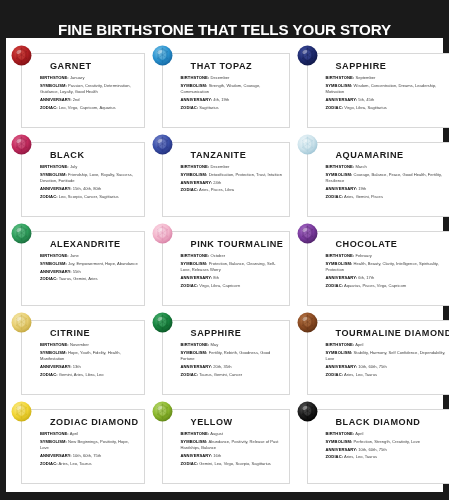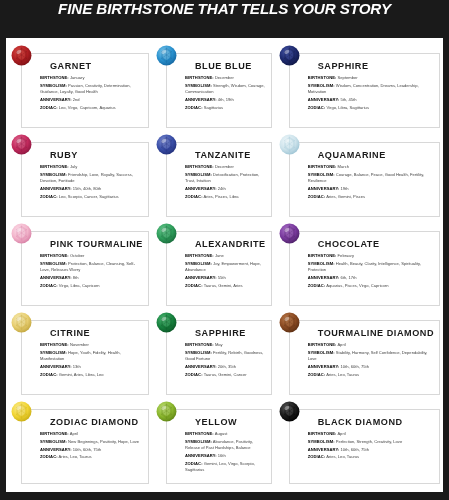--- a/index.html
+++ b/index.html
@@ -18,24 +18,23 @@
     background: #1a1a1a;
     display: flex;
     flex-direction: column;
     align-items: center;
   }
 
   #header {
     width: 100%;
     height: 38px;
     display: flex;
-    align-items: flex-start;
+    align-items: flex-end;
     justify-content: center;
     background: #1a1a1a;
-    font-style: italic;
   }
 
   #title {
     color: #ffffff;
     font-size: 15.2px;
     font-weight: bold;
     letter-spacing: -0.1px;
     white-space: nowrap;
     font-family: "Liberation Sans", sans-serif;
   }
@@ -61,21 +60,21 @@
   .cell {
     position: relative;
     padding: 9px 4px 4px 11px;
   }
 
   .card {
     position: relative;
     height: 100%;
     border: 1px solid #d8d8d8;
     background: #ffffff;
-    padding: 5px 5px 4px 17px;
+    padding: 5px 5px 12px 17px;
   }
 
   .gem {
     position: absolute;
     left: -11px;
     top: -9px;
     width: 21px;
     height: 21px;
     border-radius: 50%;
     z-index: 3;
@@ -160,21 +159,21 @@
                     <stop offset="100%" stop-color="#1566a0"></stop>
                   </radialGradient>
                 </defs>
                 <circle cx="20" cy="20" r="19" fill="url(#g1)"></circle>
                 <polygon points="20,5 30,12 30,26 20,34 10,26 10,12" fill="#1566a0" opacity="0.30"></polygon>
                 <polygon points="20,9 27,14 27,24 20,29 13,24 13,14" fill="#7fc8ea" opacity="0.42"></polygon>
                 <path d="M20 5 L20 34 M10 12 L30 26 M30 12 L10 26" stroke="#1566a0" stroke-width="1.1" opacity="0.45" fill="none"></path>
                 <ellipse cx="15" cy="13" rx="5" ry="3.4" fill="#ffffff" opacity="0.38" transform="rotate(-28 15 13)"></ellipse>
               </svg>
             </div>
-            <div class="gem-name">BLUE BLUE</div>
+            <div class="gem-name">THAT TOPAZ</div>
             <div class="attrs">
               <div class="attr"><span class="k">BIRTHSTONE:</span> <span class="v">December</span></div>
               <div class="attr"><span class="k">SYMBOLISM:</span> <span class="v">Strength, Wisdom, Courage, Communication</span></div>
               <div class="attr"><span class="k">ANNIVERSARY:</span> <span class="v">4th, 19th</span></div>
               <div class="attr"><span class="k">ZODIAC:</span> <span class="v">Sagittarius</span></div>
             </div>
           </div>
         </div>
         <div class="cell">
           <div class="card">
@@ -214,21 +213,21 @@
                     <stop offset="100%" stop-color="#8c1740"></stop>
                   </radialGradient>
                 </defs>
                 <circle cx="20" cy="20" r="19" fill="url(#g3)"></circle>
                 <polygon points="20,5 30,12 30,26 20,34 10,26 10,12" fill="#8c1740" opacity="0.30"></polygon>
                 <polygon points="20,9 27,14 27,24 20,29 13,24 13,14" fill="#e06a92" opacity="0.42"></polygon>
                 <path d="M20 5 L20 34 M10 12 L30 26 M30 12 L10 26" stroke="#8c1740" stroke-width="1.1" opacity="0.45" fill="none"></path>
                 <ellipse cx="15" cy="13" rx="5" ry="3.4" fill="#ffffff" opacity="0.38" transform="rotate(-28 15 13)"></ellipse>
               </svg>
             </div>
-            <div class="gem-name">RUBY</div>
+            <div class="gem-name">BLACK</div>
             <div class="attrs">
               <div class="attr"><span class="k">BIRTHSTONE:</span> <span class="v">July</span></div>
               <div class="attr"><span class="k">SYMBOLISM:</span> <span class="v">Friendship, Love, Royalty, Success, Devotion, Fortitude</span></div>
               <div class="attr"><span class="k">ANNIVERSARY:</span> <span class="v">15th, 40th, 80th</span></div>
               <div class="attr"><span class="k">ZODIAC:</span> <span class="v">Leo, Scorpio, Cancer, Sagittarius</span></div>
             </div>
           </div>
         </div>
         <div class="cell">
           <div class="card">
@@ -282,20 +281,47 @@
               <div class="attr"><span class="k">ANNIVERSARY:</span> <span class="v">19th</span></div>
               <div class="attr"><span class="k">ZODIAC:</span> <span class="v">Aries, Gemini, Pisces</span></div>
             </div>
           </div>
         </div>
         <div class="cell">
           <div class="card">
             <div class="gem">
               <svg viewBox="0 0 40 40" xmlns="http://www.w3.org/2000/svg">
                 <defs>
+                  <radialGradient id="g7" cx="38%" cy="32%" r="72%">
+                    <stop offset="0%" stop-color="#69c78f"></stop>
+                    <stop offset="58%" stop-color="#2e9e5b"></stop>
+                    <stop offset="100%" stop-color="#1a6b3c"></stop>
+                  </radialGradient>
+                </defs>
+                <circle cx="20" cy="20" r="19" fill="url(#g7)"></circle>
+                <polygon points="20,5 30,12 30,26 20,34 10,26 10,12" fill="#1a6b3c" opacity="0.30"></polygon>
+                <polygon points="20,9 27,14 27,24 20,29 13,24 13,14" fill="#69c78f" opacity="0.42"></polygon>
+                <path d="M20 5 L20 34 M10 12 L30 26 M30 12 L10 26" stroke="#1a6b3c" stroke-width="1.1" opacity="0.45" fill="none"></path>
+                <ellipse cx="15" cy="13" rx="5" ry="3.4" fill="#ffffff" opacity="0.38" transform="rotate(-28 15 13)"></ellipse>
+              </svg>
+            </div>
+            <div class="gem-name">ALEXANDRITE</div>
+            <div class="attrs">
+              <div class="attr"><span class="k">BIRTHSTONE:</span> <span class="v">June</span></div>
+              <div class="attr"><span class="k">SYMBOLISM:</span> <span class="v">Joy, Empowerment, Hope, Abundance</span></div>
+              <div class="attr"><span class="k">ANNIVERSARY:</span> <span class="v">55th</span></div>
+              <div class="attr"><span class="k">ZODIAC:</span> <span class="v">Taurus, Gemini, Aries</span></div>
+            </div>
+          </div>
+        </div>
+        <div class="cell">
+          <div class="card">
+            <div class="gem">
+              <svg viewBox="0 0 40 40" xmlns="http://www.w3.org/2000/svg">
+                <defs>
                   <radialGradient id="g6" cx="38%" cy="32%" r="72%">
                     <stop offset="0%" stop-color="#fbdde8"></stop>
                     <stop offset="58%" stop-color="#f3b6cc"></stop>
                     <stop offset="100%" stop-color="#d77fa5"></stop>
                   </radialGradient>
                 </defs>
                 <circle cx="20" cy="20" r="19" fill="url(#g6)"></circle>
                 <polygon points="20,5 30,12 30,26 20,34 10,26 10,12" fill="#d77fa5" opacity="0.30"></polygon>
                 <polygon points="20,9 27,14 27,24 20,29 13,24 13,14" fill="#fbdde8" opacity="0.42"></polygon>
                 <path d="M20 5 L20 34 M10 12 L30 26 M30 12 L10 26" stroke="#d77fa5" stroke-width="1.1" opacity="0.45" fill="none"></path>
@@ -309,47 +335,20 @@
               <div class="attr"><span class="k">ANNIVERSARY:</span> <span class="v">8th</span></div>
               <div class="attr"><span class="k">ZODIAC:</span> <span class="v">Virgo, Libra, Capricorn</span></div>
             </div>
           </div>
         </div>
         <div class="cell">
           <div class="card">
             <div class="gem">
               <svg viewBox="0 0 40 40" xmlns="http://www.w3.org/2000/svg">
                 <defs>
-                  <radialGradient id="g7" cx="38%" cy="32%" r="72%">
-                    <stop offset="0%" stop-color="#69c78f"></stop>
-                    <stop offset="58%" stop-color="#2e9e5b"></stop>
-                    <stop offset="100%" stop-color="#1a6b3c"></stop>
-                  </radialGradient>
-                </defs>
-                <circle cx="20" cy="20" r="19" fill="url(#g7)"></circle>
-                <polygon points="20,5 30,12 30,26 20,34 10,26 10,12" fill="#1a6b3c" opacity="0.30"></polygon>
-                <polygon points="20,9 27,14 27,24 20,29 13,24 13,14" fill="#69c78f" opacity="0.42"></polygon>
-                <path d="M20 5 L20 34 M10 12 L30 26 M30 12 L10 26" stroke="#1a6b3c" stroke-width="1.1" opacity="0.45" fill="none"></path>
-                <ellipse cx="15" cy="13" rx="5" ry="3.4" fill="#ffffff" opacity="0.38" transform="rotate(-28 15 13)"></ellipse>
-              </svg>
-            </div>
-            <div class="gem-name">ALEXANDRITE</div>
-            <div class="attrs">
-              <div class="attr"><span class="k">BIRTHSTONE:</span> <span class="v">June</span></div>
-              <div class="attr"><span class="k">SYMBOLISM:</span> <span class="v">Joy, Empowerment, Hope, Abundance</span></div>
-              <div class="attr"><span class="k">ANNIVERSARY:</span> <span class="v">55th</span></div>
-              <div class="attr"><span class="k">ZODIAC:</span> <span class="v">Taurus, Gemini, Aries</span></div>
-            </div>
-          </div>
-        </div>
-        <div class="cell">
-          <div class="card">
-            <div class="gem">
-              <svg viewBox="0 0 40 40" xmlns="http://www.w3.org/2000/svg">
-                <defs>
                   <radialGradient id="g8" cx="38%" cy="32%" r="72%">
                     <stop offset="0%" stop-color="#ab73c9"></stop>
                     <stop offset="58%" stop-color="#7a3a9e"></stop>
                     <stop offset="100%" stop-color="#4e2268"></stop>
                   </radialGradient>
                 </defs>
                 <circle cx="20" cy="20" r="19" fill="url(#g8)"></circle>
                 <polygon points="20,5 30,12 30,26 20,34 10,26 10,12" fill="#4e2268" opacity="0.30"></polygon>
                 <polygon points="20,9 27,14 27,24 20,29 13,24 13,14" fill="#ab73c9" opacity="0.42"></polygon>
                 <path d="M20 5 L20 34 M10 12 L30 26 M30 12 L10 26" stroke="#4e2268" stroke-width="1.1" opacity="0.45" fill="none"></path>

